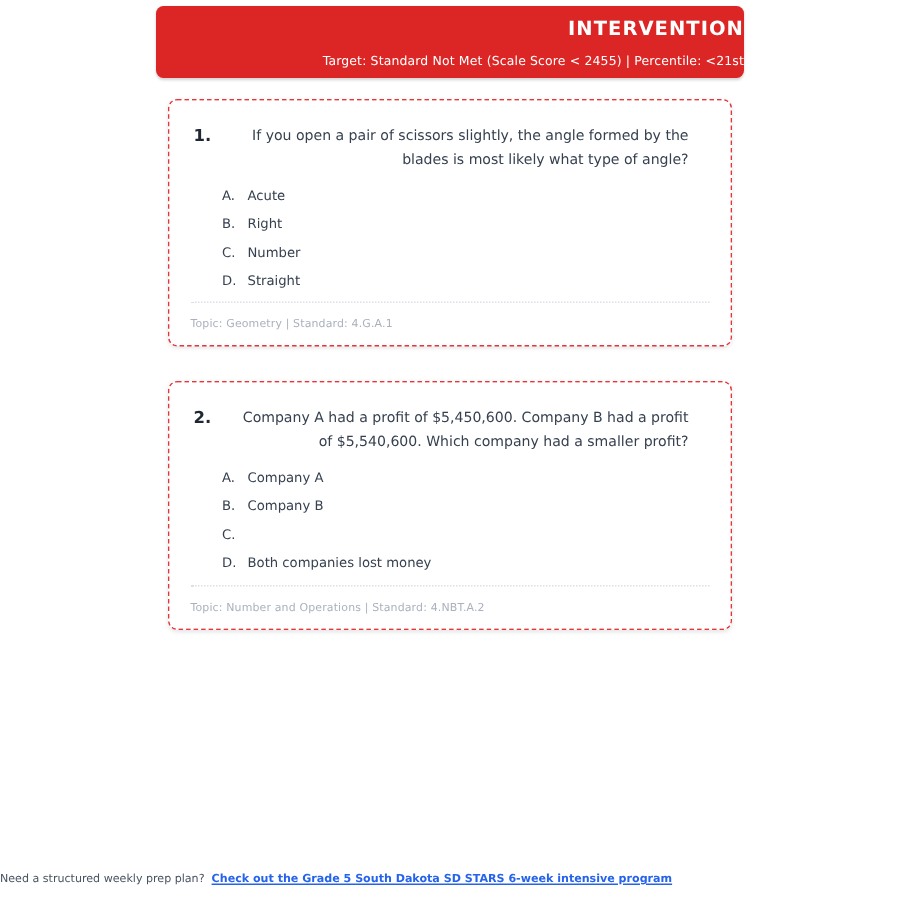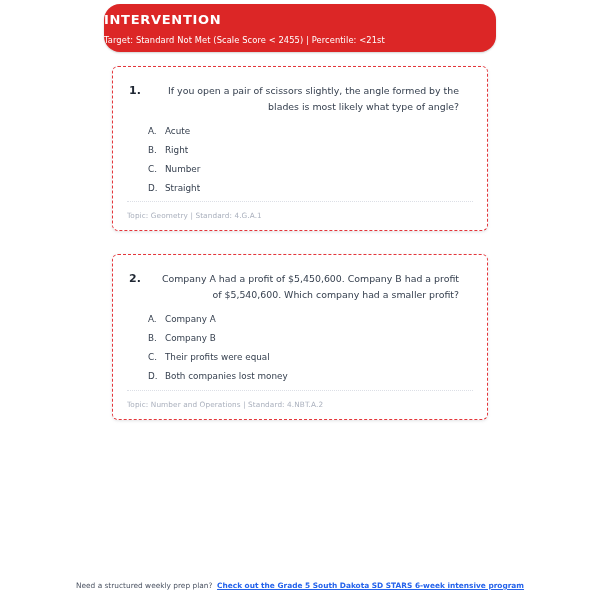--- a/index.html
+++ b/index.html
@@ -25,25 +25,25 @@
   }
 
   
   .banner {
     position: absolute;
     left: 104px;
     top: 4px;
     width: 392px;
     height: 48px;
     background: #dc2626;
-    border-radius: 16px;
+    border-radius: 5px;
     box-shadow: 0 1px 2px rgba(0,0,0,0.18);
     box-sizing: border-box;
     padding-top: 8px;
-    text-align: left;
+    text-align: right;
   }
   .banner-title {
     color: #ffffff;
     font-size: 13px;
     font-weight: bold;
     letter-spacing: 0.7px;
     line-height: 16px;
   }
   .banner-sub {
     color: #ffffff;
@@ -129,21 +129,20 @@
     color: #aab0bd;
     letter-spacing: 0.1px;
   }
 
   
   .footer {
     position: absolute;
     left: 0;
     top: 580px;
     width: 600px;
-    text-align: center;
     font-size: 7.4px;
     color: #4a5261;
     line-height: 11px;
   }
   .footer-link {
     color: #2563eb;
     font-weight: bold;
     text-decoration: underline;
     cursor: pointer;
   }
@@ -196,21 +195,20 @@
       <div class="opt">
         <span class="opt-letter">A.</span>
         <span class="opt-text">Company A</span>
       </div>
       <div class="opt">
         <span class="opt-letter">B.</span>
         <span class="opt-text">Company B</span>
       </div>
       <div class="opt">
         <span class="opt-letter">C.</span>
-        <span class="opt-text">Their profits were equal</span>
       </div>
       <div class="opt">
         <span class="opt-letter">D.</span>
         <span class="opt-text">Both companies lost money</span>
       </div>
     </div>
     <div class="qmeta-wrap">
       <div class="qmeta-rule"></div>
       <div class="qmeta">Topic: Number and Operations  |  Standard: 4.NBT.A.2</div>
     </div>

